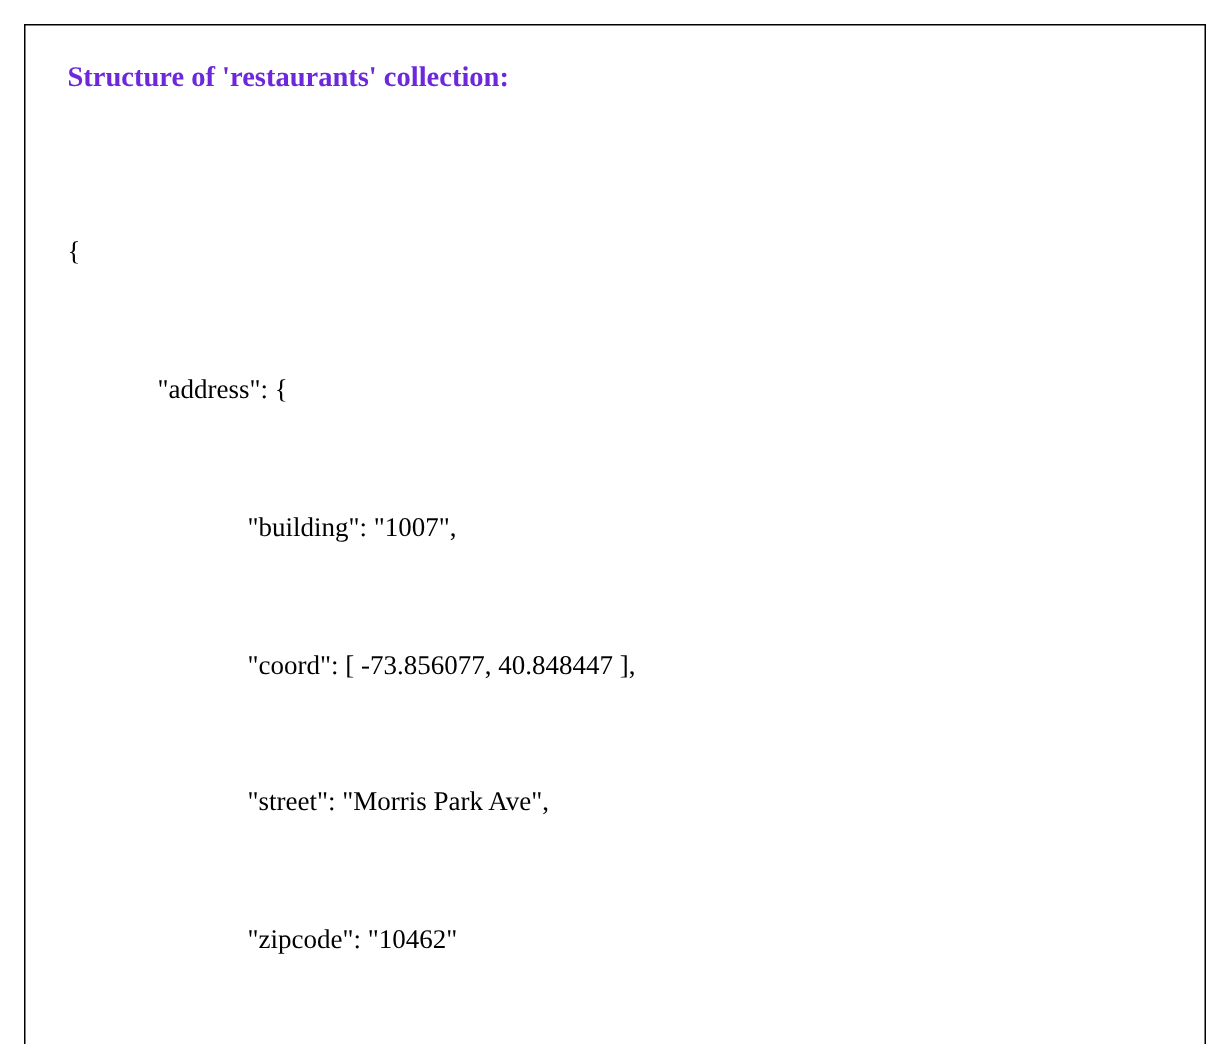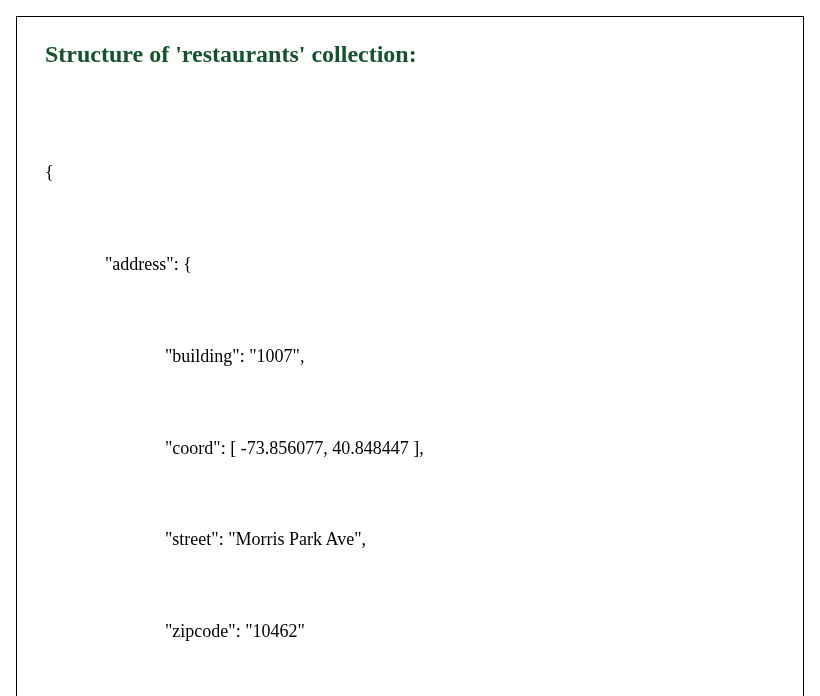--- a/index.html
+++ b/index.html
@@ -13,23 +13,23 @@
       padding: 16px;
       width: 820px;
     }
     .container {
       border: 1px solid #000000;
       padding: 24px 28px;
       background: #ffffff;
     }
     .title {
       font-weight: bold;
-      font-size: 24px;
+      font-size: 19px;
       margin-bottom: 28px;
-      color: #14532d;
+      color: #6d28d9;
     }
     .code-block {
       font-family: "Times New Roman", Times, serif;
       font-size: 18px;
       line-height: 1.7;
       color: #000000;
       white-space: pre;
     }
     .indent-1 {
       padding-left: 60px;

